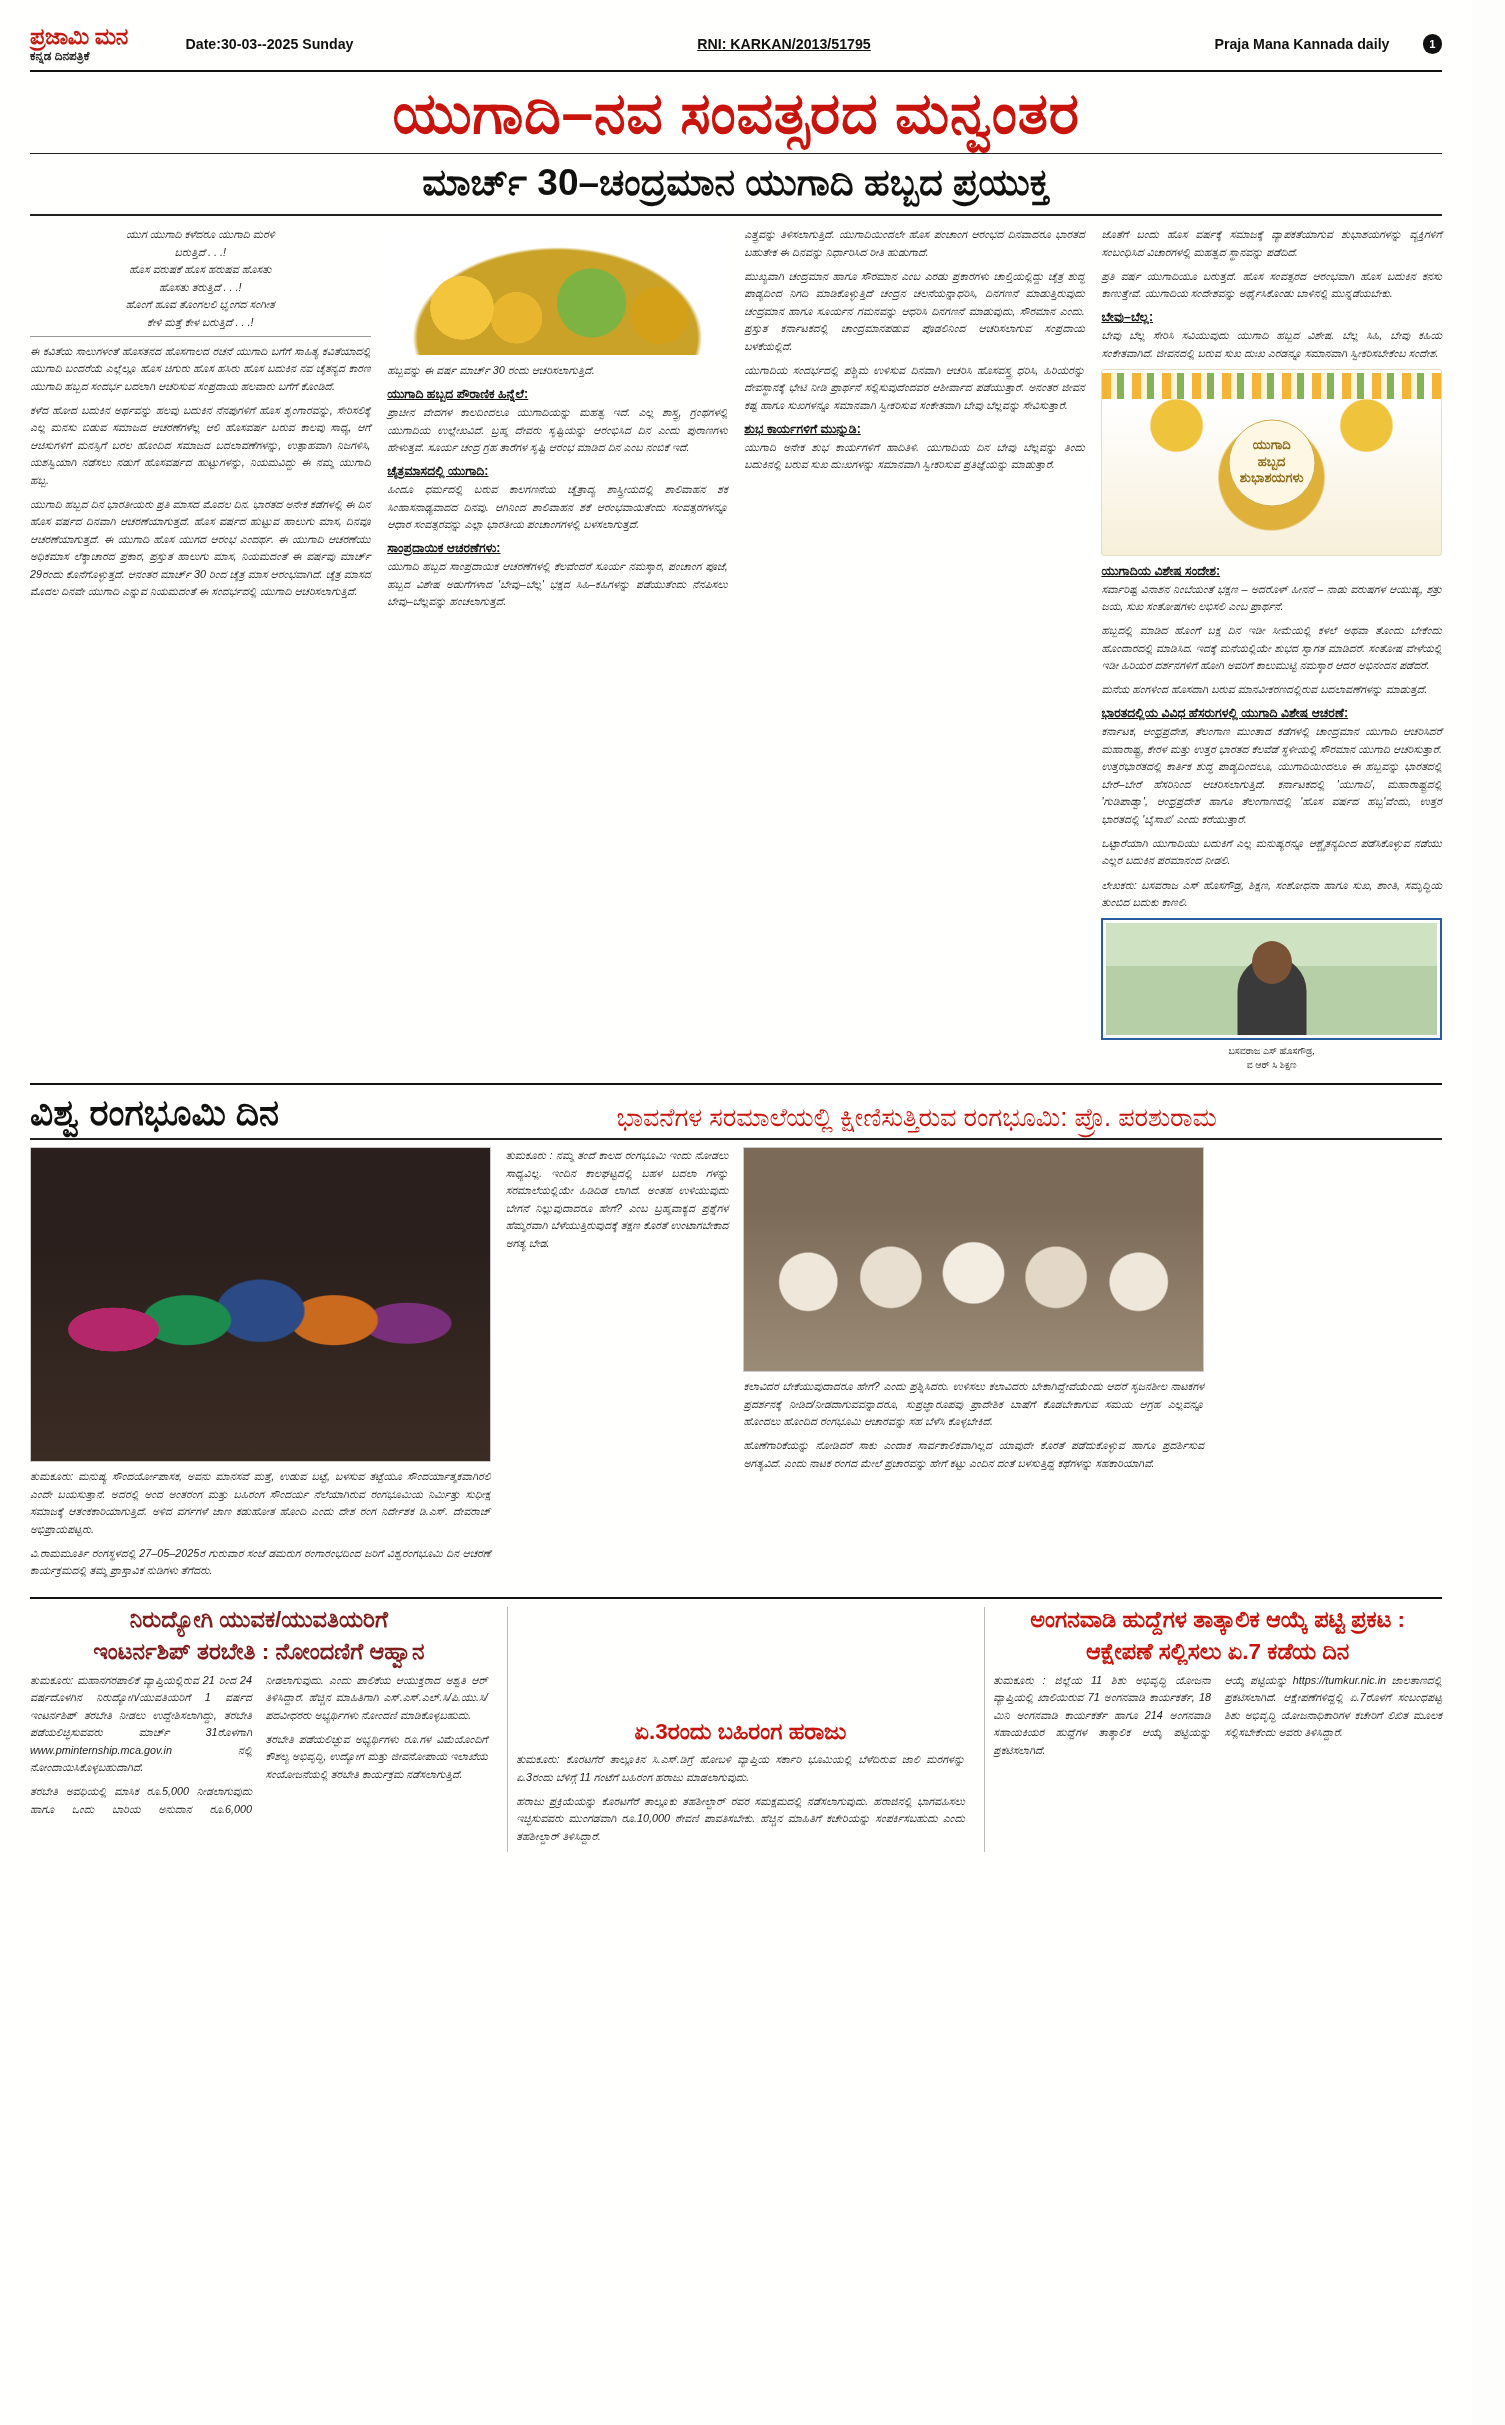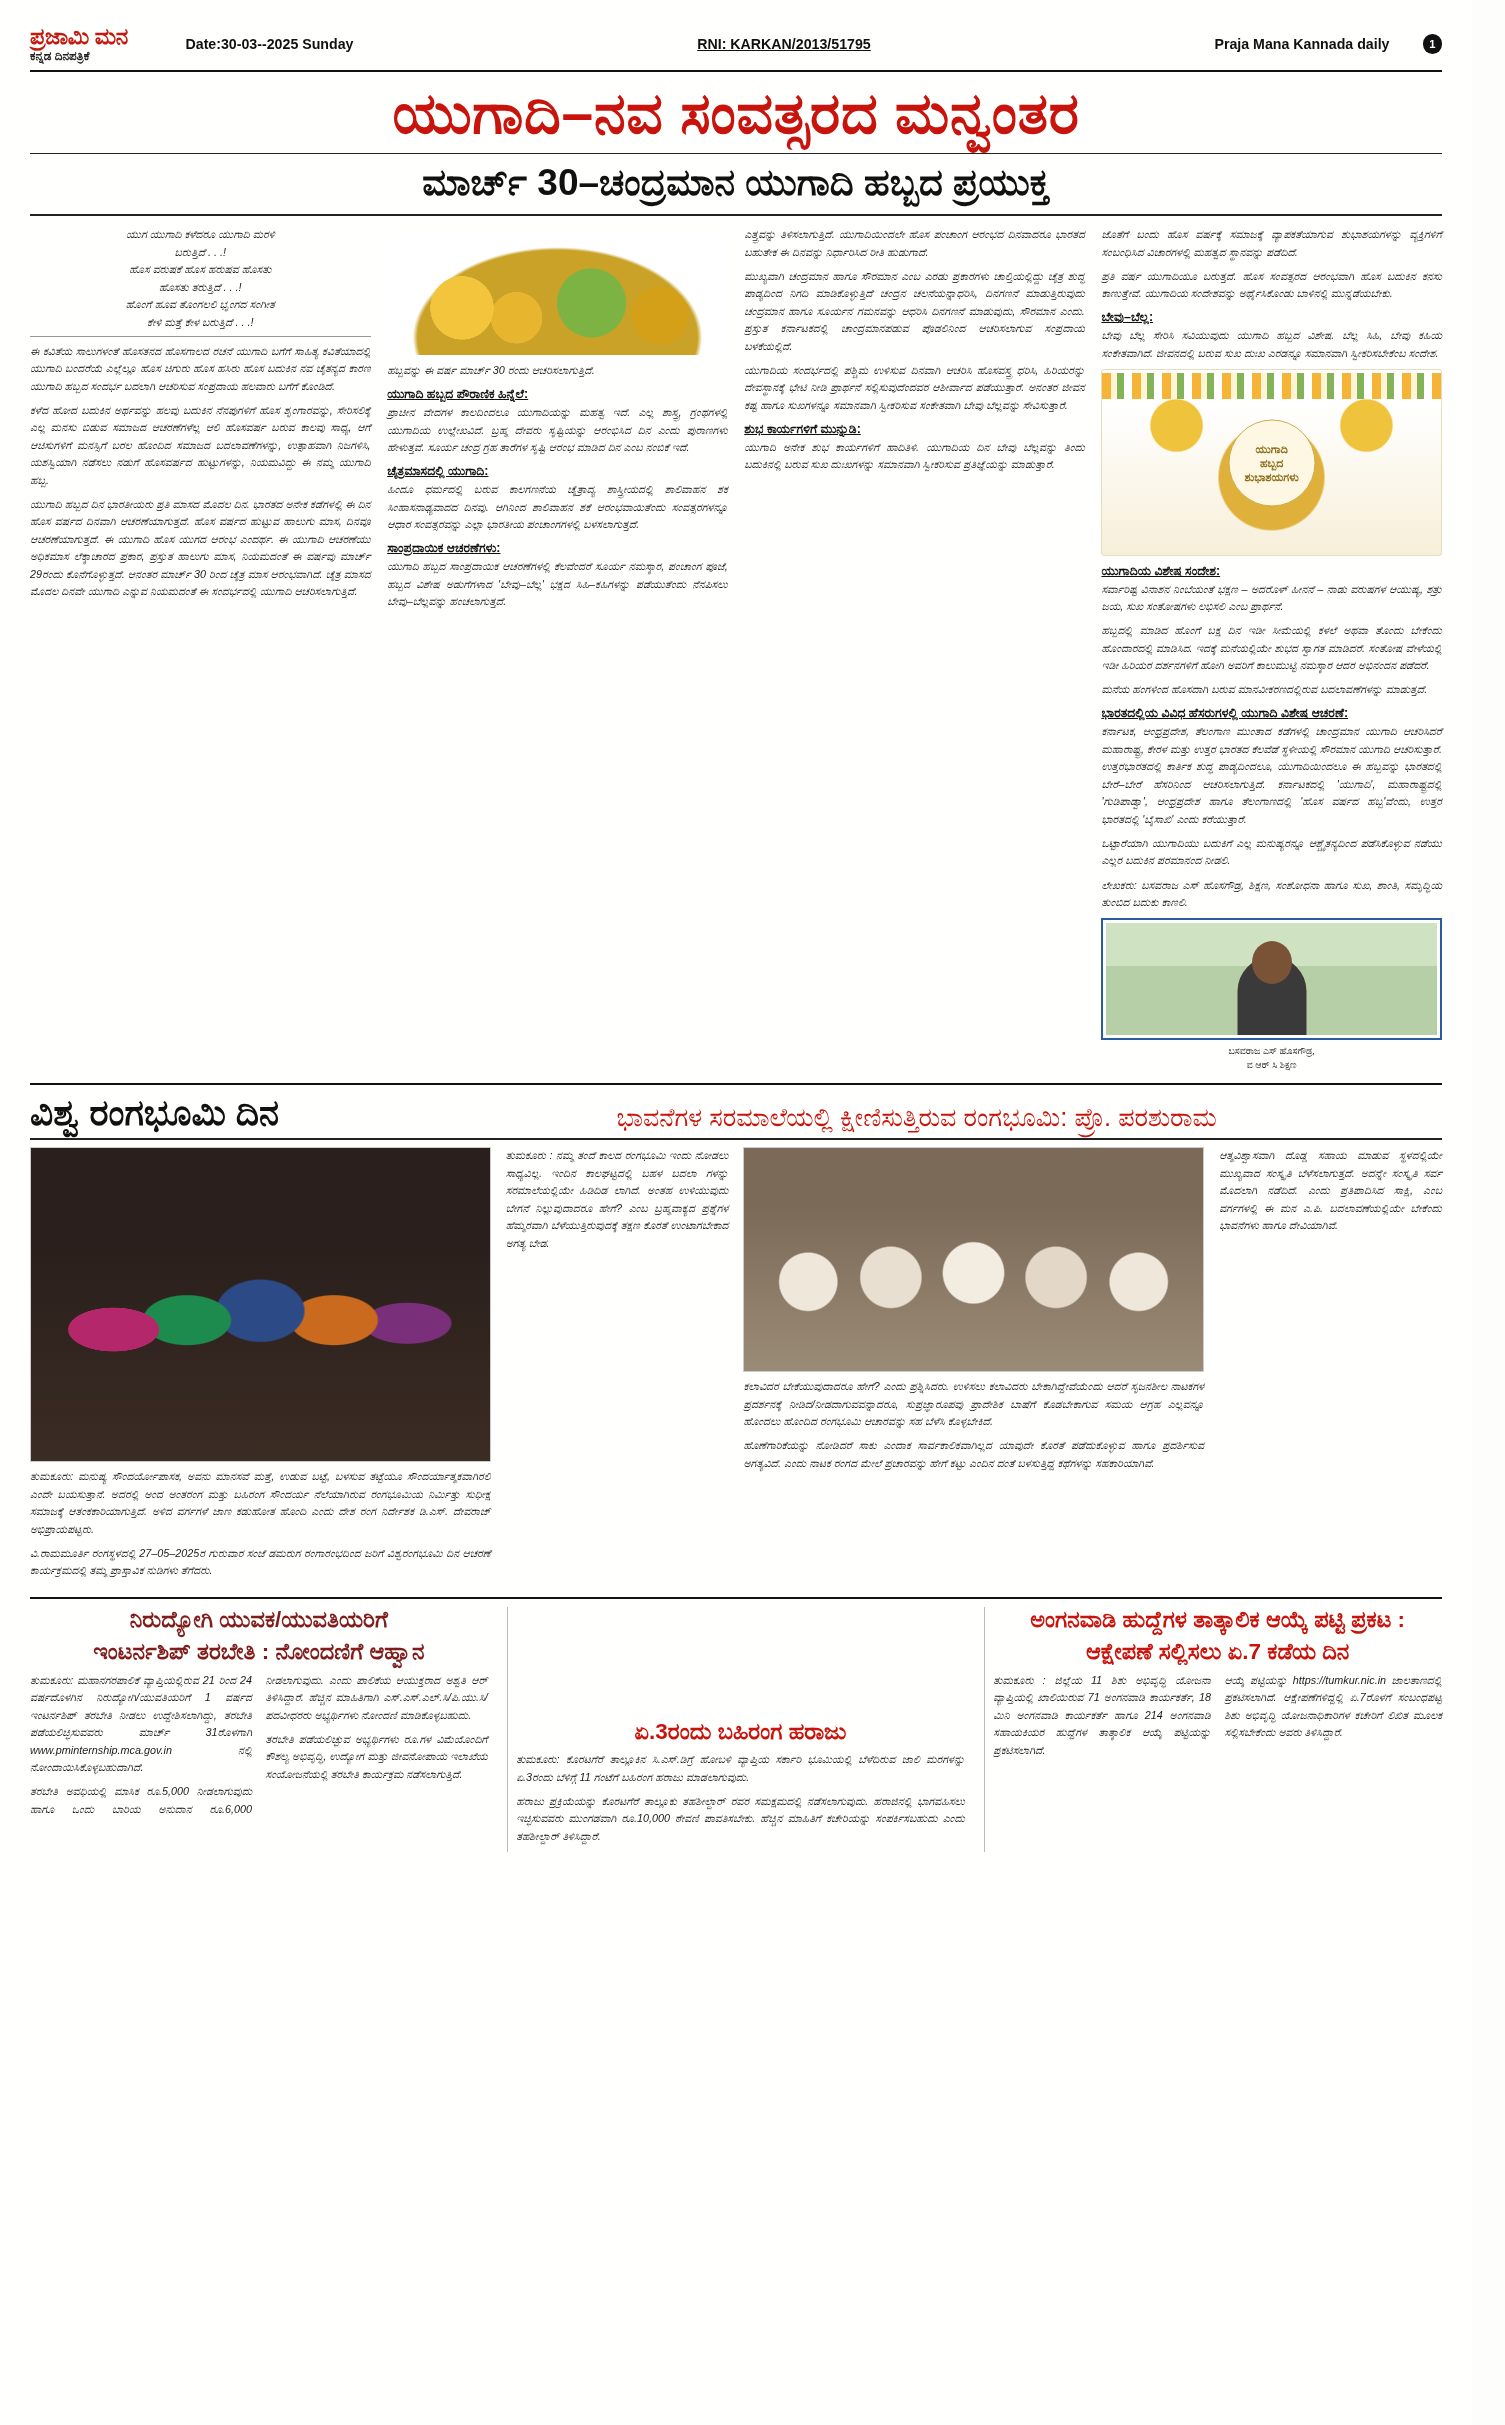--- a/index.html
+++ b/index.html
@@ -154,23 +154,24 @@
   .art-kalash .badge {
     position: absolute;
     left: 50%; top: 50%;
     transform: translate(-50%,-50%);
     width: 87px; height: 87px;
     border-radius: 50%;
     background: #fdf7e4;
     border: 1.5px solid #cdab4f;
     display: flex; flex-direction: column;
     align-items: center; justify-content: center;
-    font-size: 11px; font-weight: bold; color: #8a6b16;
+    font-size: 13px; font-weight: bold; color: #8a6b16;
     text-align: center; line-height: 1.3;
     padding: 4.5px;
+    font-family: Liberation Mono, monospace;
   }
   .art-kalash .garland {
     position: absolute; top: 3px; left: 0; right: 0; height: 25.5px;
     background: repeating-linear-gradient(90deg, #f3a712 0 9px, #fff3cf 9px 15px, #6fa53a 15px 22.5px, #fff 22.5px 30px);
     opacity: .85;
   }
 
   
   .portrait {
     border: 2.2px solid #2a5d9f;
@@ -388,23 +389,20 @@
     <div>
       <p class="kn">ತುಮಕೂರು : ನಮ್ಮ ತಂದೆ ಕಾಲದ ರಂಗಭೂಮಿ ಇಂದು ನೋಡಲು ಸಾಧ್ಯವಿಲ್ಲ. ಇಂದಿನ ಕಾಲಘಟ್ಟದಲ್ಲಿ ಬಹಳ ಬದಲಾ ಗಳನ್ನು ಸರಮಾಲೆಯಲ್ಲಿಯೇ ಹಿಡಿದಿಡ ಲಾಗಿದೆ. ಅಂತಹ ಉಳಿಯುವುದು ಬೇಗನೆ ನಿಲ್ಲುವುದಾದರೂ ಹೇಗೆ? ಎಂಬ ಬ್ರಹ್ಮವಾಕ್ಯದ ಪ್ರಶ್ನೆಗಳ ಹೆಮ್ಮರವಾಗಿ ಬೆಳೆಯುತ್ತಿರುವುದಕ್ಕೆ ತಕ್ಷಣ ಕೊರತೆ ಉಂಟಾಗಬೇಕಾದ ಅಗತ್ಯ ಬೇಡ.</p>
     </div>
 
     <div class="photo-group">
       <div class="group-img"></div>
       <p class="kn" style="margin-top:6px;">ಕಲಾವಿದರ ಬೇಕೆಯುವುದಾದರೂ ಹೇಗೆ? ಎಂದು ಪ್ರಶ್ನಿಸಿದರು. ಉಳಿಸಲು ಕಲಾವಿದರು ಬೇಕಾಗಿದ್ದೇವೆಯೆಂದು ಆದರೆ ಸೃಜನಶೀಲ ನಾಟಕಗಳ ಪ್ರದರ್ಶನಕ್ಕೆ ನೀಡಿದ/ನೀಡದಾಗುವವನ್ನಾದರೂ, ಸುಪ್ರಜ್ಞಾರೂಪವು ಪ್ರಾದೇಶಿಕ ಬಾಷೆಗೆ ಕೊಡಬೇಕಾಗುವ ಸಮಯ ಆಗ್ರಹ ಎಲ್ಲವನ್ನೂ ಹೊಂದಲು ಹೊಂದಿದ ರಂಗಭೂಮಿ ಆಚಾರವನ್ನು ಸಹ ಬೆಳೆಸಿ ಕೊಳ್ಳಬೇಕಿದೆ.</p>
       <p class="kn">ಹೊಣೆಗಾರಿಕೆಯನ್ನು ನೋಡಿದರೆ ಸಾಕು ಎಂದಾಕ ಸಾರ್ವಕಾಲಿಕವಾಗಿಲ್ಲದ ಯಾವುದೇ ಕೊರತೆ ಪಡೆದುಕೊಳ್ಳುವ ಹಾಗೂ ಪ್ರದರ್ಶಿಸುವ ಅಗತ್ಯವಿದೆ. ಎಂದು ನಾಟಕ ರಂಗದ ಮೇಲೆ ಪ್ರಚಾರವನ್ನು ಹೇಗೆ ಕಟ್ಟು ಎಂದಿನ ದಂತೆ ಬಳಸುತ್ತಿದ್ದ ಕಥೆಗಳನ್ನು ಸಹಕಾರಿಯಾಗಿವೆ.</p>
     </div>
 
-    <div>
-      <p class="kn">ಆತ್ಮವಿಶ್ವಾಸವಾಗಿ ದೊಡ್ಡ ಸಹಾಯ ಮಾಡುವ ಸ್ಥಳದಲ್ಲಿಯೇ ಮುಖ್ಯವಾದ ಸಂಸ್ಕೃತಿ ಬೆಳೆಸಲಾಗುತ್ತದೆ. ಅದನ್ನೇ ಸಂಸ್ಕೃತಿ ಸರ್ವ ಮೊದಲಾಗಿ ನಡೆದಿದೆ. ಎಂದು ಪ್ರತಿಪಾದಿಸಿದ ಸಾಕ್ಷಿ, ಎಂಬ ವರ್ಗಗಳಲ್ಲಿ ಈ ಮನ ಎ.ಪಿ. ಬದಲಾವಣೆಯಲ್ಲಿಯೇ ಬೇಕೆಂದು ಭಾವನೆಗಳು ಹಾಗೂ ದೇವಿಯಾಗಿವೆ.</p>
-    </div>
   </div>
 
   <div class="bottom-rule"></div>
   <div class="bottom-grid">
 
     <div>
       <div class="box-title">ನಿರುದ್ಯೋಗಿ ಯುವಕ/ಯುವತಿಯರಿಗೆ</div>
       <div class="box-title">ಇಂಟರ್ನಶಿಪ್ ತರಬೇತಿ : ನೋಂದಣಿಗೆ ಆಹ್ವಾನ</div>
       <div class="twocol-in">
         <p class="kn">ತುಮಕೂರು: ಮಹಾನಗರಪಾಲಿಕೆ ವ್ಯಾಪ್ತಿಯಲ್ಲಿರುವ 21 ರಿಂದ 24 ವರ್ಷದೊಳಗಿನ ನಿರುದ್ಯೋಗಿ/ಯುವತಿಯರಿಗೆ 1 ವರ್ಷದ ಇಂಟರ್ನಶಿಪ್ ತರಬೇತಿ ನೀಡಲು ಉದ್ದೇಶಿಸಲಾಗಿದ್ದು, ತರಬೇತಿ ಪಡೆಯಲಿಚ್ಛಿಸುವವರು ಮಾರ್ಚ್ 31ರೊಳಗಾಗಿ www.pminternship.mca.gov.in ನಲ್ಲಿ ನೋಂದಾಯಿಸಿಕೊಳ್ಳಬಹುದಾಗಿದೆ.</p>

